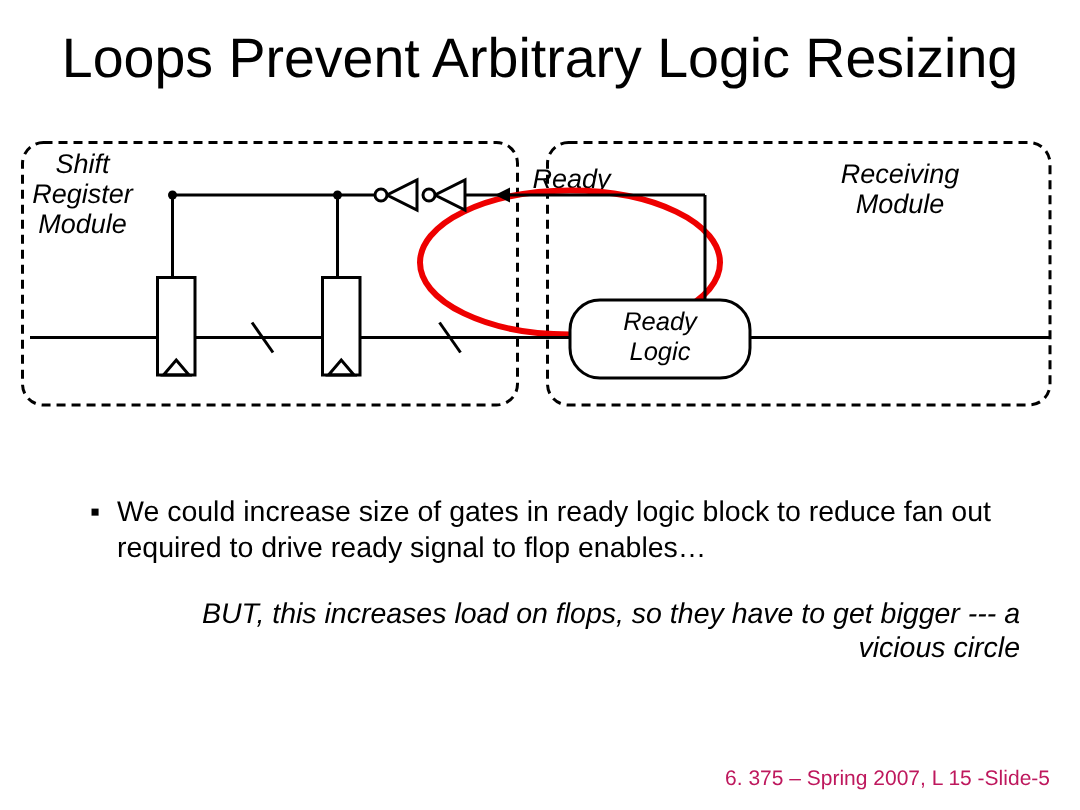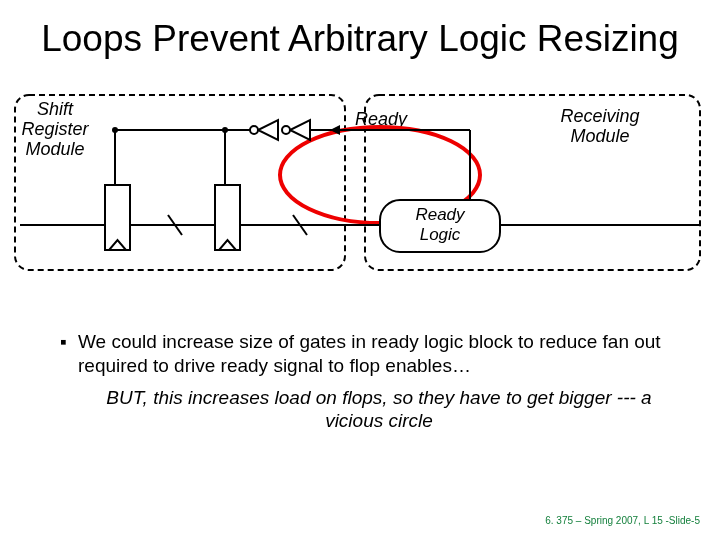--- a/index.html
+++ b/index.html
@@ -32,29 +32,29 @@
     width: 620px;
     font-size: 19px;
     line-height: 1.25;
     color: #000;
   }
   .bullet-row { display: flex; }
   .bullet-mark { width: 18px; flex: 0 0 18px; }
   .italic-line {
     font-style: italic;
     padding-left: 18px;
-    text-align: center;
-    margin-top: 8px;
+    text-align: right;
+    margin-top: 20px;
   }
   .footer {
     position: absolute;
     right: 20px;
     bottom: 14px;
-    font-size: 10px;
-    color: #15803d;
+    font-size: 14px;
+    color: #be185d;
   }
 </style>
 </head>
 <body>
 
 <div class="title">Loops Prevent Arbitrary Logic Resizing</div>
 
 <div class="diagram">
   <svg width="700" height="190" viewBox="0 0 700 190">
 

